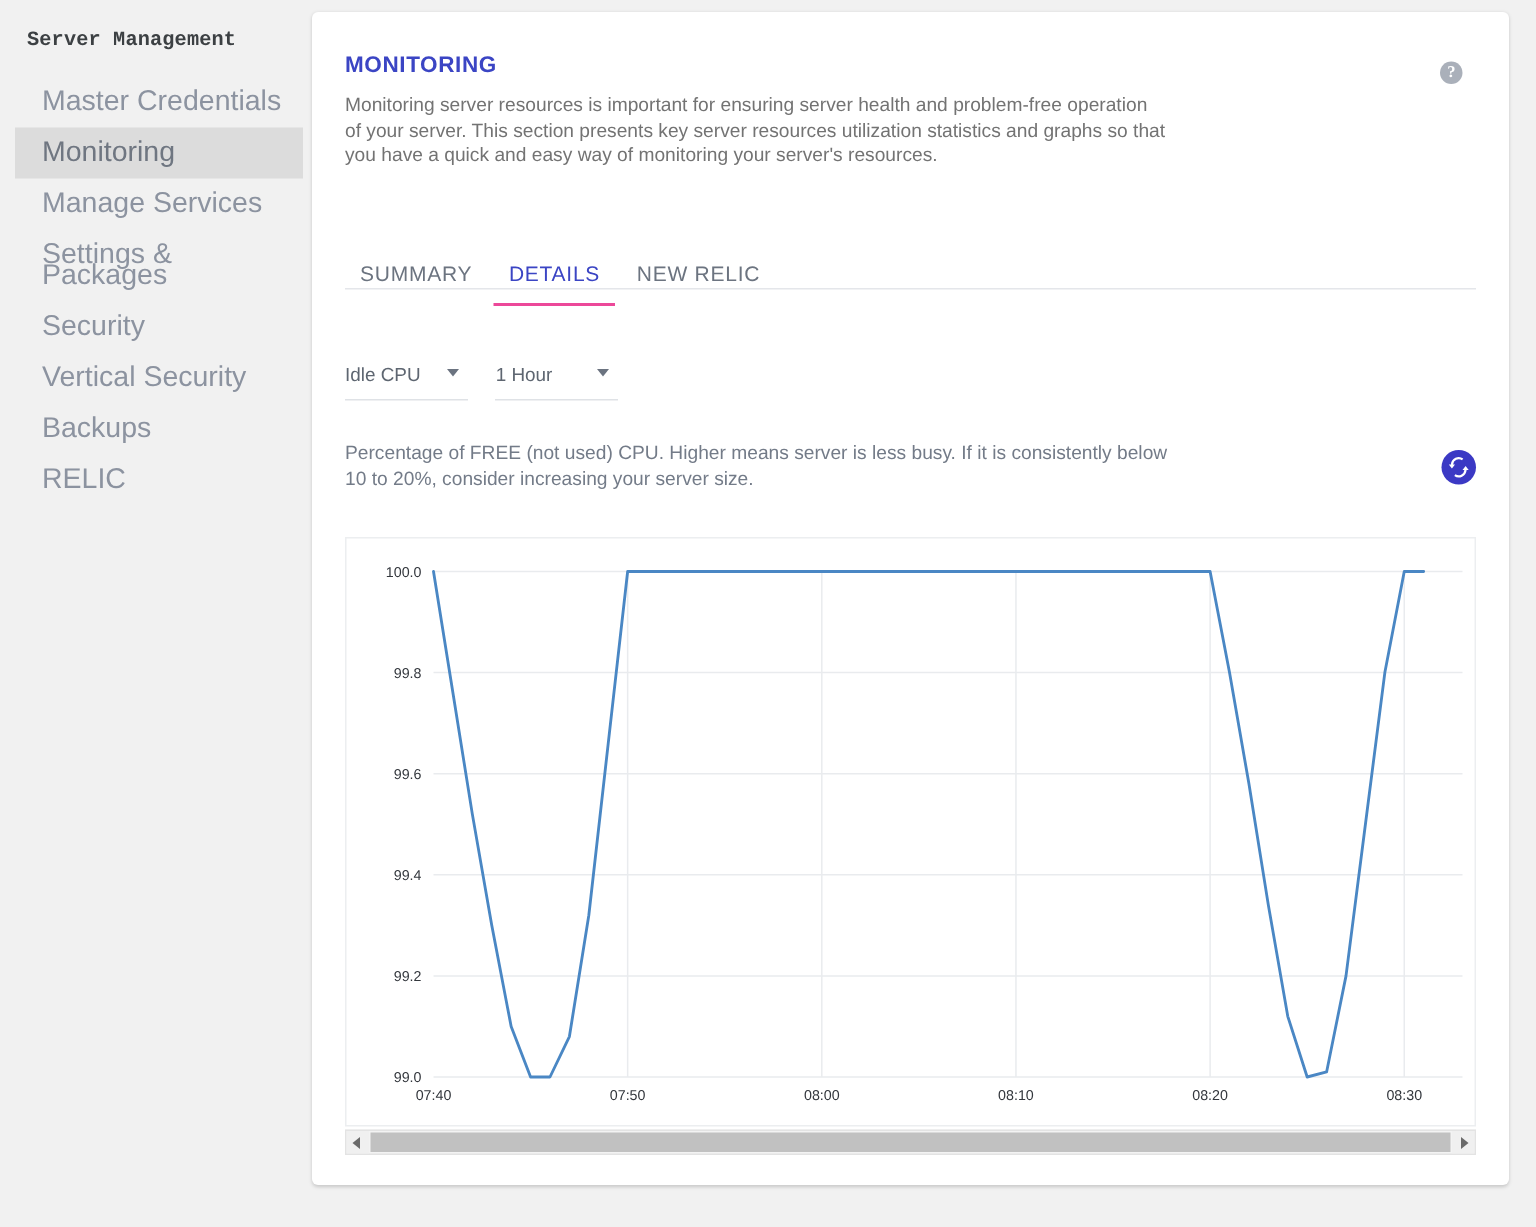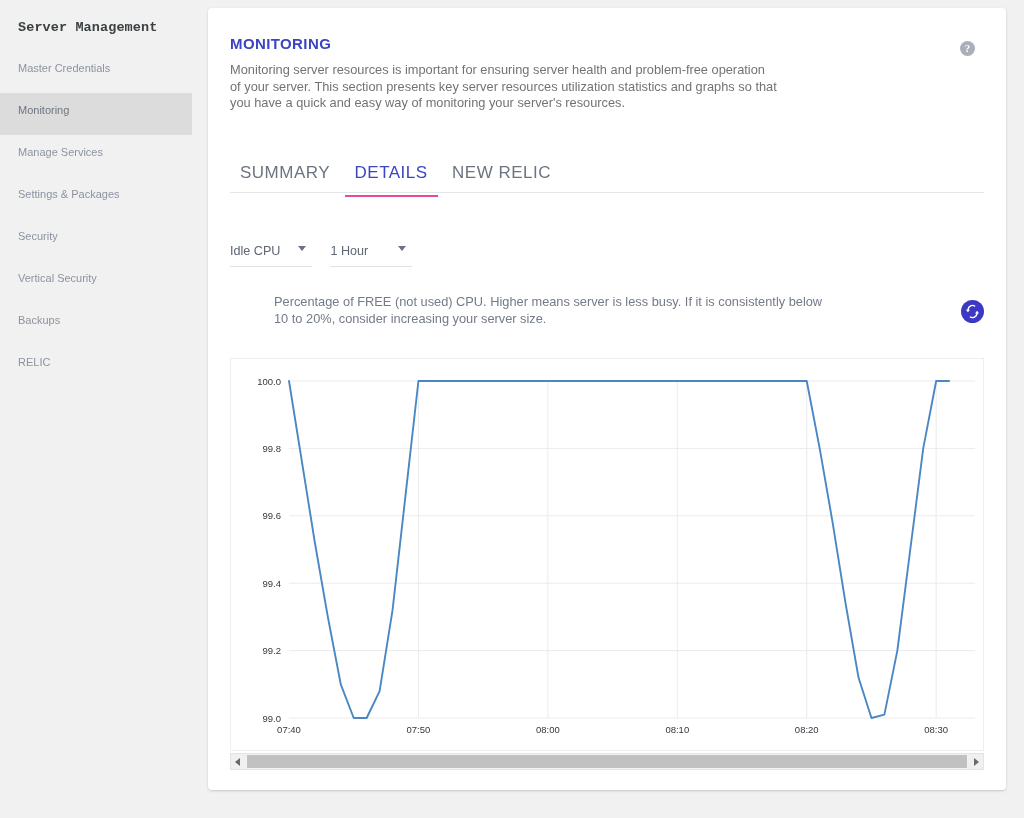--- a/index.html
+++ b/index.html
@@ -24,25 +24,26 @@
   #sidebar-title {
     font-size: 13.5px;
     font-weight: bold;
     color: #3c4043;
     padding: 0 0 0 18px;
     margin-bottom: 16px;
     letter-spacing: .1px;
     font-family: Liberation Mono, monospace;
   }
   .side-item {
-    font-size: 11px;
+    font-size: 19px;
     color: #8c93a0;
-    padding: 10px 0 18px 18px;
+    padding: 10px 0 10px 18px;
     cursor: pointer;
     line-height: 14px;
+    margin-left: 10px;
   }
   .side-item.active {
     background: #dcdcdc;
     color: #6f7681;
     width: 192px;
   }
 
   
   #card {
     position: absolute;
@@ -87,25 +88,26 @@
   
   #tabs {
     position: absolute;
     left: 22px; top: 147px;
     width: 754px;
     height: 38px;
     border-bottom: 1px solid #e4e6ea;
   }
   .tab {
     display: inline-block;
-    font-size: 17px;
+    font-size: 14px;
     color: #6c7480;
     letter-spacing: .5px;
     padding: 8px 10px 12px 10px;
     cursor: pointer;
+    margin-top: 11px;
   }
   .tab.active {
     color: #3b45c4;
     border-bottom: 2px solid #ec4899;
   }
 
   
   #controls { position: absolute; left: 22px; top: 229px; }
   .select {
     display: inline-block;
@@ -131,21 +133,20 @@
   }
 
   
   #metric-note {
     position: absolute;
     left: 22px; top: 286px;
     width: 562px;
     font-size: 12.8px;
     line-height: 16.6px;
     color: #737b88;
-    margin-left: 44px;
   }
   #refresh-btn {
     position: absolute;
     left: 753px; top: 292px;
     width: 23px; height: 23px;
     border-radius: 50%;
     background: #3b39c4;
     cursor: pointer;
   }
   #refresh-btn svg { display: block; margin: 4px auto 0; }

